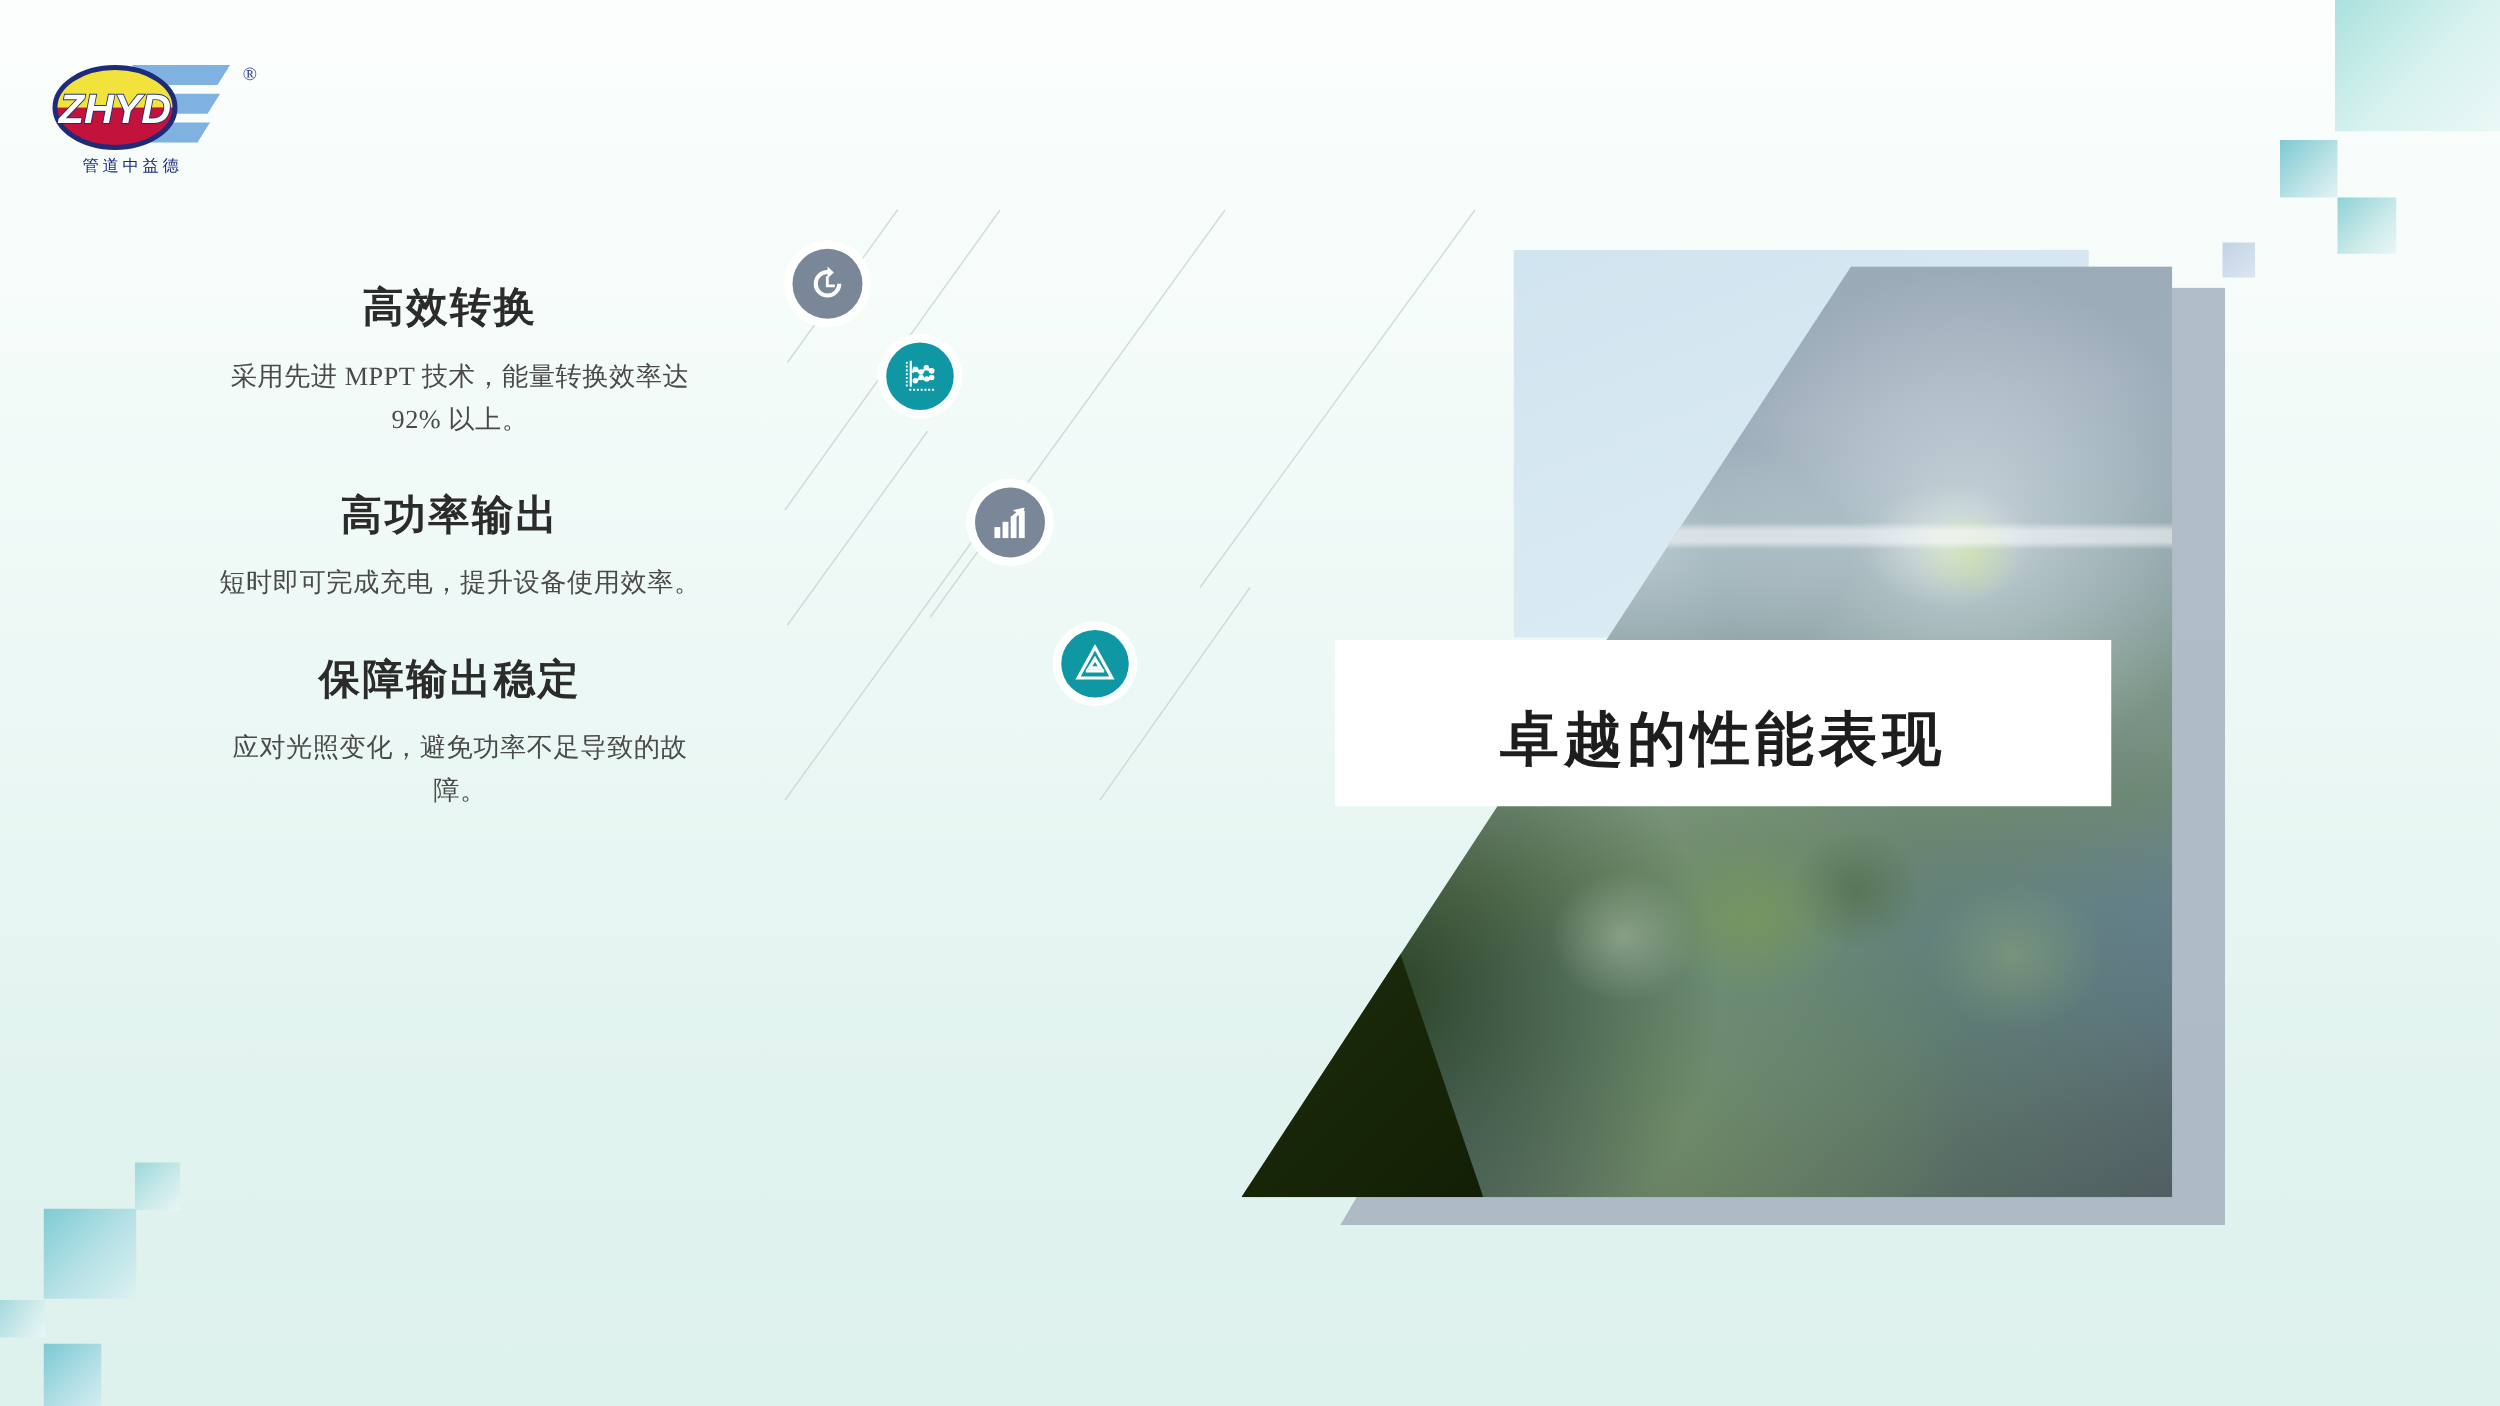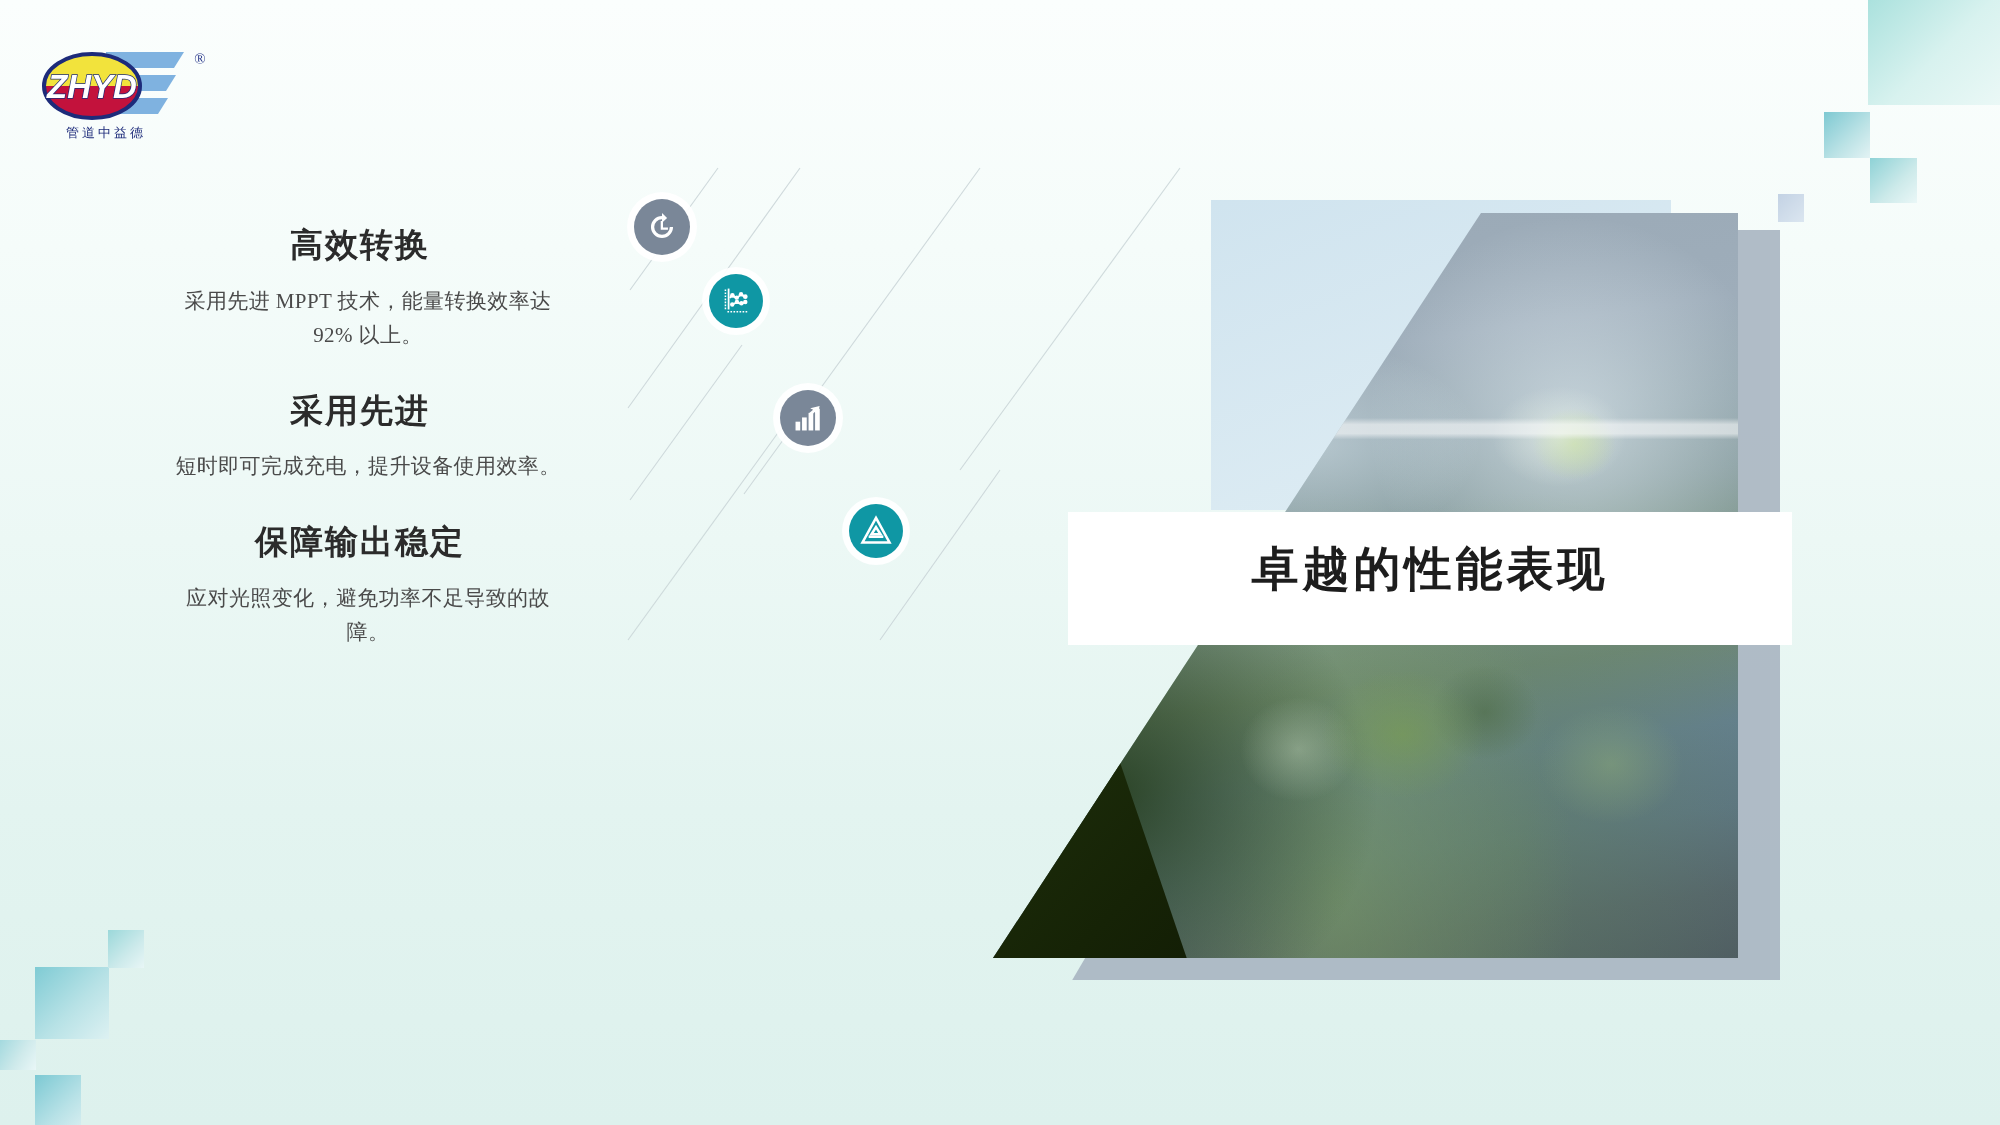--- a/index.html
+++ b/index.html
@@ -41,21 +41,21 @@
   #diagonals { position:absolute; left:0; top:0; width:2000px; height:1125px;
       pointer-events:none; }
 
   
   #logo { position:absolute; left:34px; top:38px; width:180px; height:105px; }
 
   
   #features { position:absolute; left:150px; top:228px; width:420px; }
   .feature { margin-bottom:42px; text-align:center; }
   .feature-title {
-    font-family:Liberation Mono, monospace;
+    font-family:Liberation Serif, serif;
     font-weight:bold; font-size:33px; color:#2b2b2b;
     letter-spacing:2px; line-height:1.2; margin-bottom:16px;
   }
   .feature-desc {
     font-family:"Liberation Serif", serif;
     font-size:21px; color:#4a4a4a; line-height:1.62;
     letter-spacing:0.4px;
     margin-left:16px;
   }
 
@@ -84,23 +84,23 @@
   
   #photo {
     position:absolute; left:113px; top:23px; width:745px; height:745px;
     clip-path:polygon(65.5% 0%, 100% 0%, 100% 100%, 0% 100%);
     overflow:hidden;
   }
   #photo .pimg { position:absolute; inset:0; }
 
   
   #title-band {
-    position:absolute; left:1068px; top:512px; width:724px; height:133px;
+    position:absolute; left:1068px; top:512px; width:621px; height:133px;
     background:#ffffff;
-    display:flex; align-items:flex-start; justify-content:center;
+    display:flex; align-items:center; justify-content:center;
   }
   #main-title {
     font-family:"Liberation Serif", serif;
     font-weight:bold; font-size:47px; color:#1d1d1d;
     letter-spacing:4px; padding-top:26px;
   }
 </style>
 </head>
 <body>
 
@@ -159,21 +159,21 @@
 
   <div class="feature">
     <div class="feature-title">高效转换</div>
     <div class="feature-desc">采用先进 MPPT 技术，能量转换效率达 92% 以上。</div>
   </div>
 
   <div class="feature">
   </div>
 
   <div class="feature">
-    <div class="feature-title">采用先进</div>
+    <div class="feature-title">高功率输出</div>
     <div class="feature-desc">短时即可完成充电，提升设备使用效率。</div>
   </div>
 
   <div class="feature">
     <div class="feature-title">保障输出稳定</div>
     <div class="feature-desc">应对光照变化，避免功率不足导致的故障。</div>
   </div>
 
 </div>
 

